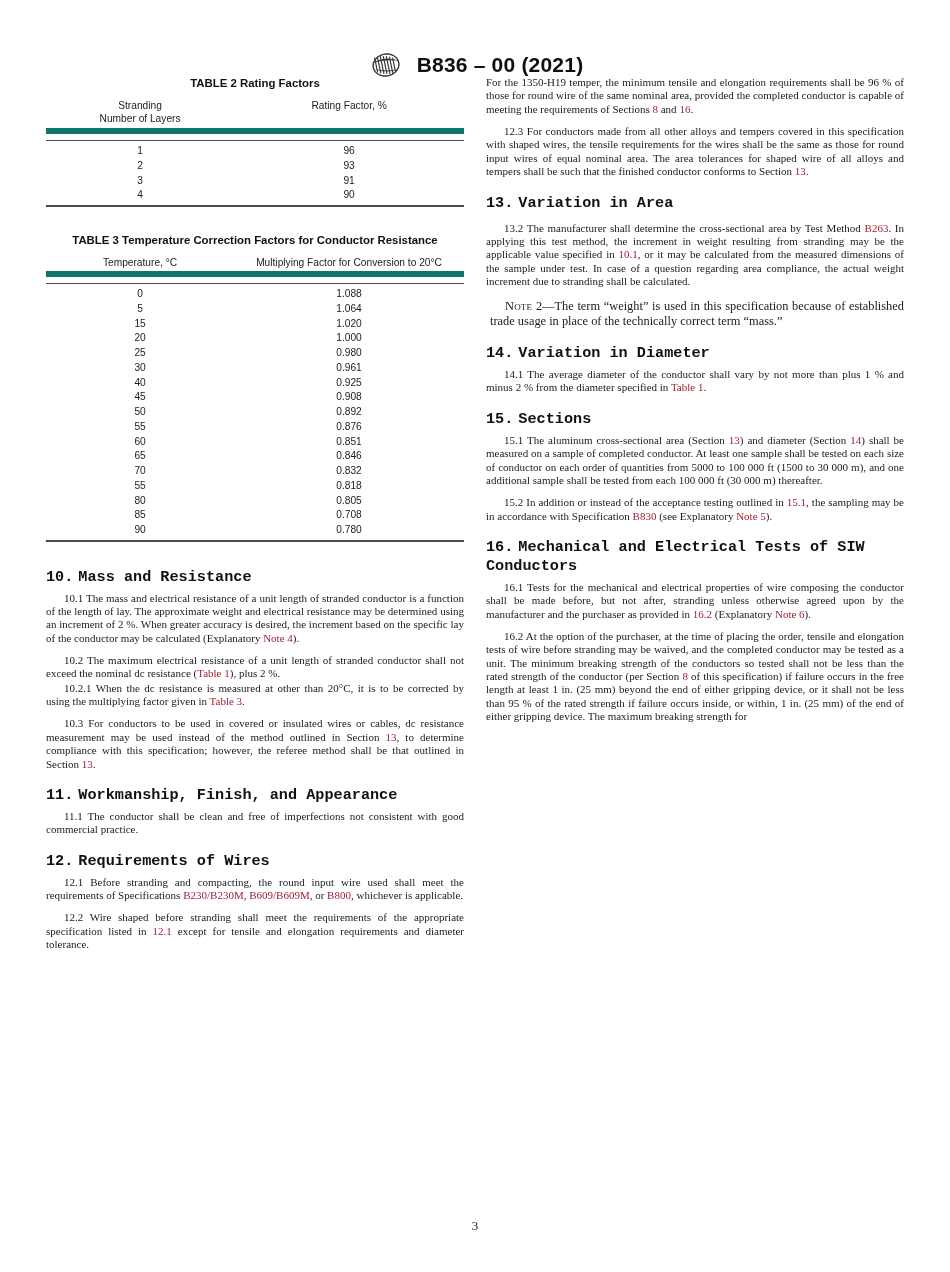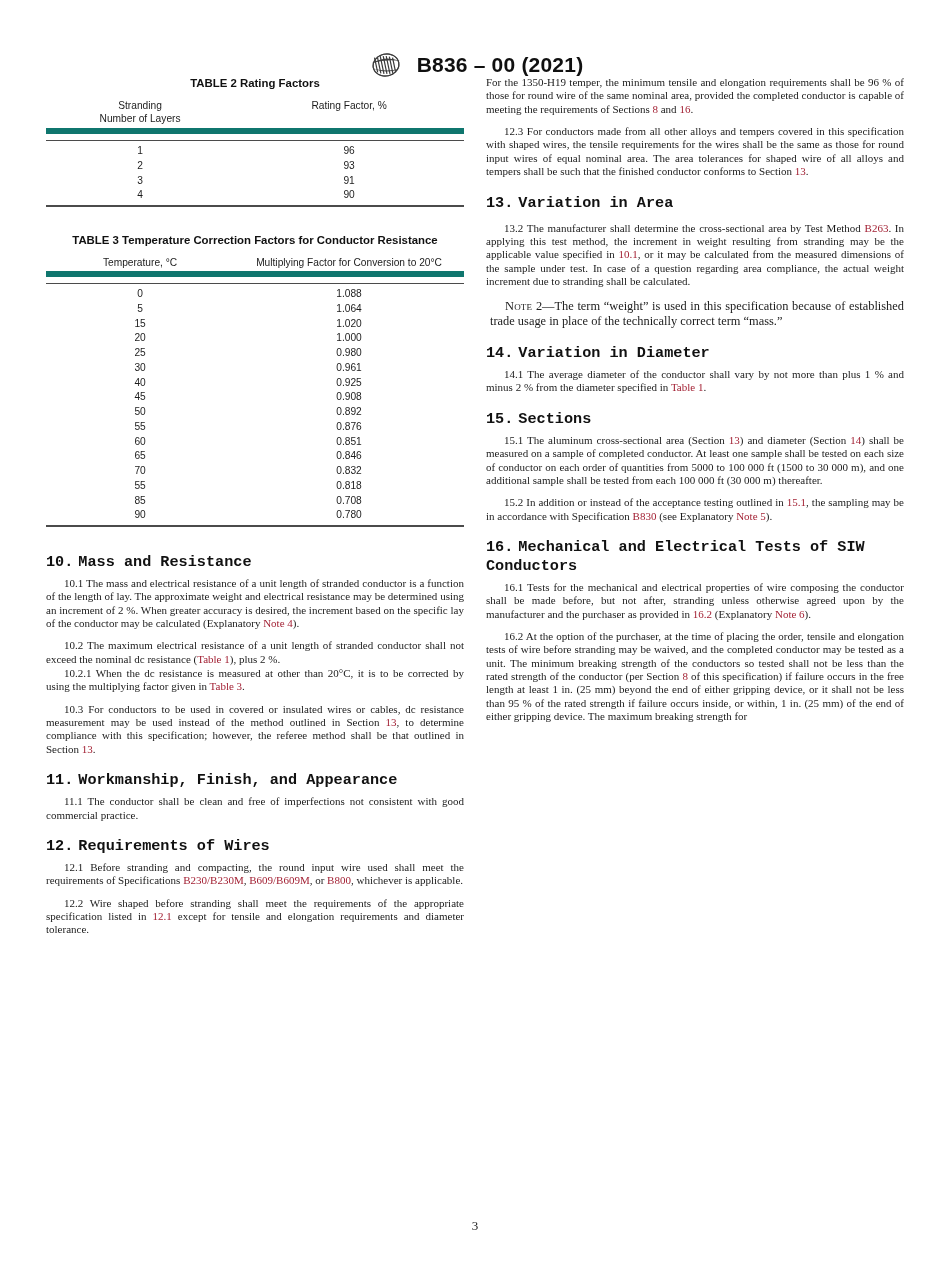--- a/index.html
+++ b/index.html
@@ -303,20 +303,24 @@
             </tr>
           <tr>
               <td>70</td>
               <td>0.832</td>
             </tr>
           <tr>
               <td>55</td>
               <td>0.818</td>
             </tr>
           <tr>
+              <td>80</td>
+              <td>0.805</td>
+            </tr>
+          <tr>
               <td>85</td>
               <td>0.708</td>
             </tr>
           <tr>
               <td>90</td>
               <td>0.780</td>
             </tr>
         </tbody>
         <tfoot>
             <tr>

